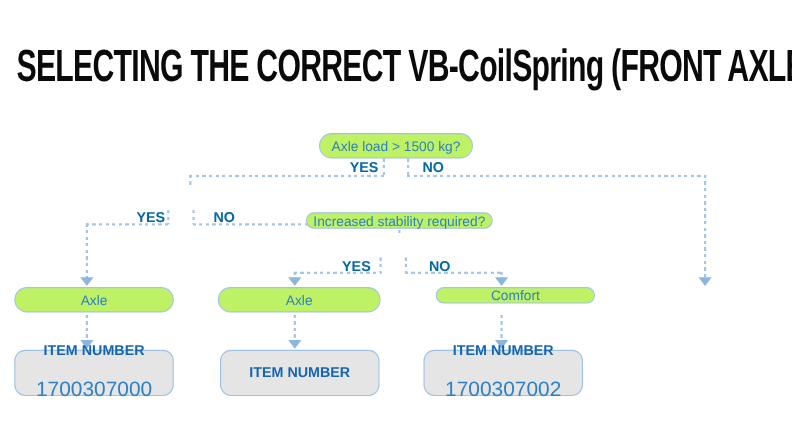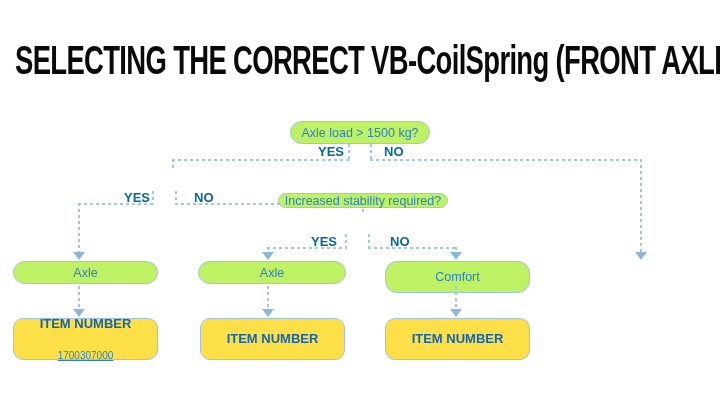--- a/index.html
+++ b/index.html
@@ -24,26 +24,26 @@
     line-height:13px;white-space:nowrap;
   }
   .hline{position:absolute;height:2px;
     background:repeating-linear-gradient(90deg,#a3c6e6 0 3px,transparent 3px 6px);}
   .vline{position:absolute;width:2px;
     background:repeating-linear-gradient(180deg,#a3c6e6 0 3px,transparent 3px 6px);}
   .arrow{position:absolute;width:0;height:0;
     border-left:6px solid transparent;border-right:6px solid transparent;
     border-top:8px solid #8cb6dc;}
   .item{
-    position:absolute;box-sizing:border-box;background:#fde047;
+    position:absolute;box-sizing:border-box;background:#e5e5e5;
     border:1.5px solid #9fc3e4;border-radius:10px;
     display:flex;flex-direction:column;align-items:center;justify-content:center;
   }
   .item-heading{font-size:13px;font-weight:700;color:#1565b1;line-height:1.1;}
-  .item-number{font-size:10px;color:#2e81c4;margin-top:18px;line-height:1.1;text-decoration:underline;}
+  .item-number{font-size:19px;color:#2e81c4;margin-top:18px;line-height:1.1;}
 
   
   #d1{left:290px;top:121px;width:140px;height:23px}
   #d2{left:103px;top:168px;width:165px;height:23px}
   #d3{left:278px;top:193px;width:170px;height:15px}
   
   #d1-yes{left:300px;top:145px;width:44px;text-align:right}
   #d1-no{left:384px;top:145px}
   #d2-yes{left:106px;top:191px;width:44px;text-align:right}
   #d2-no{left:194px;top:191px}
@@ -68,21 +68,21 @@
   #s-d3r{left:368px;top:234px;height:14px}
   #h-yes3{left:267px;top:247px;width:80px}
   #v-yes3{left:267px;top:247px;height:6px}
   #ar-heavy{left:262px;top:252px}
   #h-no3{left:368px;top:247px;width:89px}
   #v-no3{left:455px;top:247px;height:6px}
   #ar-comfort{left:450px;top:252px}
   
   #r-light{left:13px;top:261px;width:145px;height:23px}
   #r-heavy{left:198px;top:261px;width:148px;height:23px}
-  #r-comfort{left:385px;top:261px;width:145px;height:32px}
+  #r-comfort{left:396px;top:261px;width:145px;height:15px}
   #r-oem{left:568px;top:261px;width:143px;height:23px}
   
   #v-i1{left:78px;top:286px;height:23px}
   #ar-i1{left:73px;top:309px}
   #v-i2{left:267px;top:286px;height:23px}
   #ar-i2{left:262px;top:309px}
   #v-i3{left:455px;top:286px;height:23px}
   #ar-i3{left:450px;top:309px}
   
   #i1{left:13px;top:318px;width:145px;height:42px}
@@ -152,15 +152,16 @@
 
   <div class="item" id="i1">
     <div class="item-heading">ITEM NUMBER</div>
     <div class="item-number">1700307000</div>
   </div>
   <div class="item" id="i2">
     <div class="item-heading">ITEM NUMBER</div>
   </div>
   <div class="item" id="i3">
     <div class="item-heading">ITEM NUMBER</div>
+    <div class="item-number">1700307002</div>
   </div>
 
 </div>
 
 </body></html>

